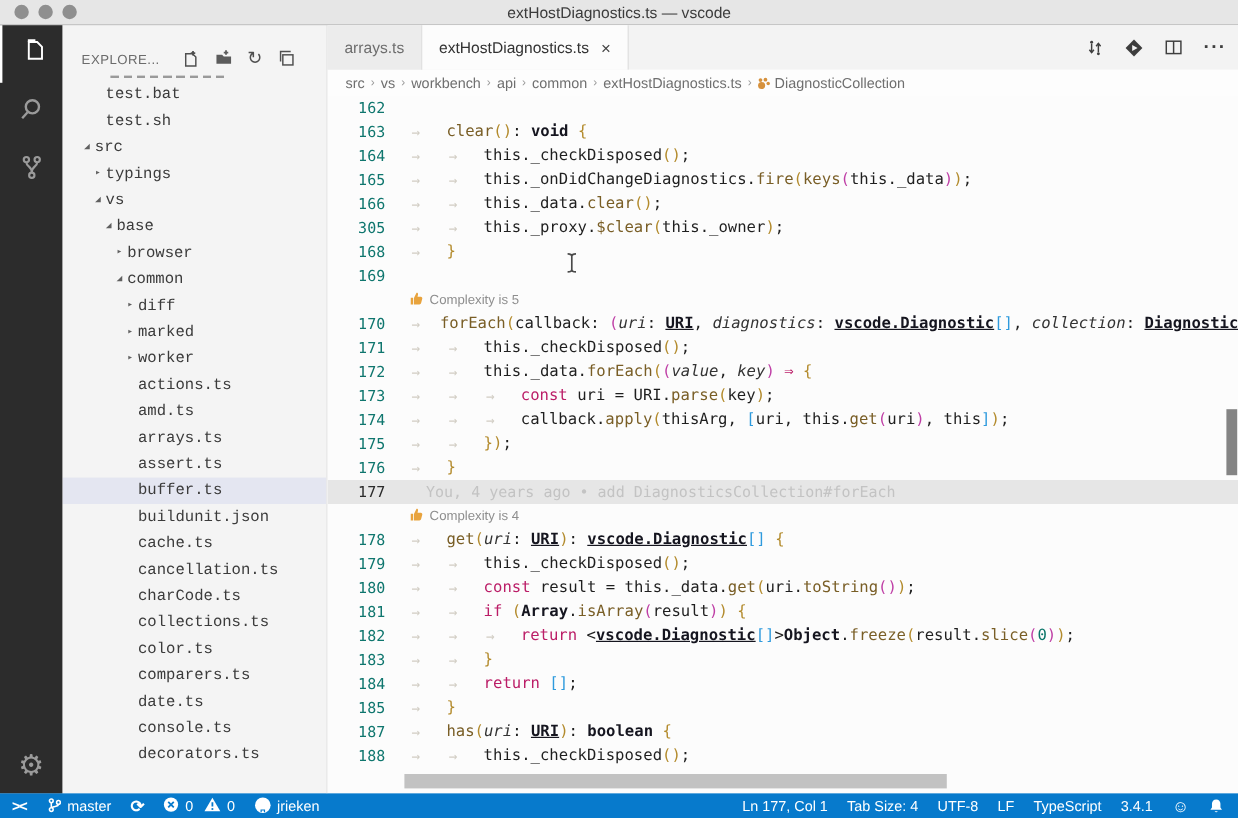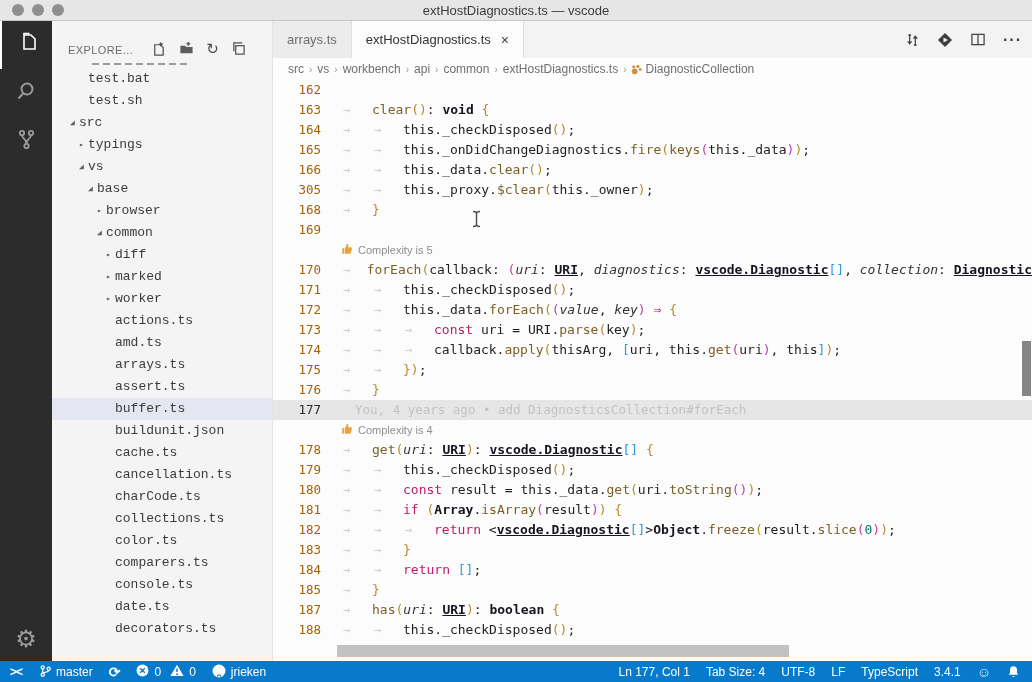--- a/index.html
+++ b/index.html
@@ -50,21 +50,21 @@
                padding-left:14px;font-size:12px;color:#6f6f6f;flex-shrink:0;}
   .bc-item{cursor:pointer;padding:0 1px;}
   .bc-sep{color:#999;margin:0 4px;font-size:10px;}
   .bc-sym{display:flex;align-items:center;gap:4px;cursor:pointer;}
   
   .editor{flex:1;position:relative;overflow:hidden;background:#fcfcfc;
           font-family:"DejaVu Sans Mono",monospace;font-size:13px;}
   .code-line{height:20px;line-height:20px;display:flex;white-space:pre;}
   .code-line.current{background:#e6e6e6;}
   .gutter{width:68px;flex-shrink:0;text-align:right;padding-right:20px;
-          box-sizing:border-box;color:#a16207;font-size:12.5px;cursor:default;}
+          box-sizing:border-box;color:#0f766e;font-size:12.5px;cursor:default;}
   .code-line.current .gutter{color:#2b2b2b;}
   .tabch{display:inline-block;width:31px;color:#d2cec5;font-size:12px;padding-left:2px;box-sizing:border-box;}
   .pl{color:#1f1f1f}.fn{color:#795E26}.kw{color:#bb1d67}
   .ty{color:#15151f;font-weight:bold}
   .tyu{color:#15151f;font-weight:bold;text-decoration:underline}
   .it{color:#333;font-style:italic}
   .p1{color:#b38b2d}.p2{color:#bf3fa6}.p3{color:#2e9add}.num{color:#0b7669}
   .blame{color:#c3c3c3;margin-left:14px;font-size:12.5px;}
   .lens-row{height:20px;display:flex;align-items:center;padding-left:68px;
             font-family:"Liberation Sans",sans-serif;font-size:11px;color:#8e8e8e;gap:5px;}
@@ -253,25 +253,25 @@
           <div class="tree-row d5">
             <span class="chev"></span>
             <span>color.ts</span>
           </div>
           <div class="tree-row d5">
             <span class="chev"></span>
             <span>comparers.ts</span>
           </div>
           <div class="tree-row d5">
             <span class="chev"></span>
+            <span>date.ts</span>
+          </div>
+          <div class="tree-row d5">
+            <span class="chev"></span>
             <span>console.ts</span>
-          </div>
-          <div class="tree-row d5">
-            <span class="chev"></span>
-            <span>date.ts</span>
           </div>
           <div class="tree-row d5">
             <span class="chev"></span>
             <span>decorators.ts</span>
           </div>
         </div>
     </div>
 
     <div class="editor-col">
       <div class="tabbar">

